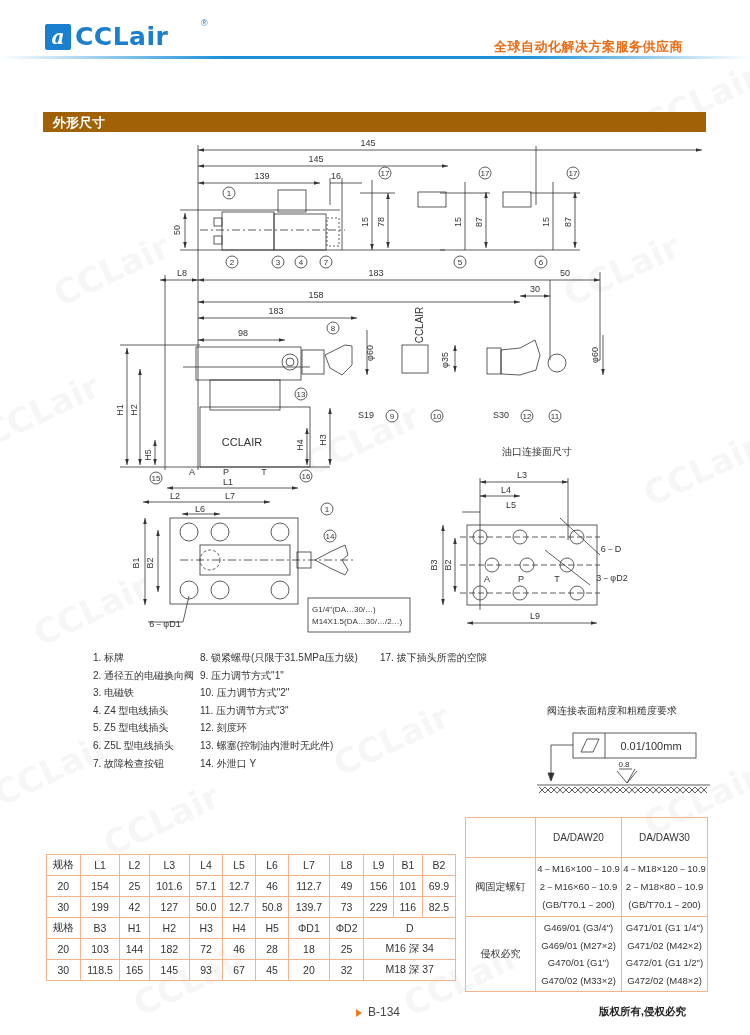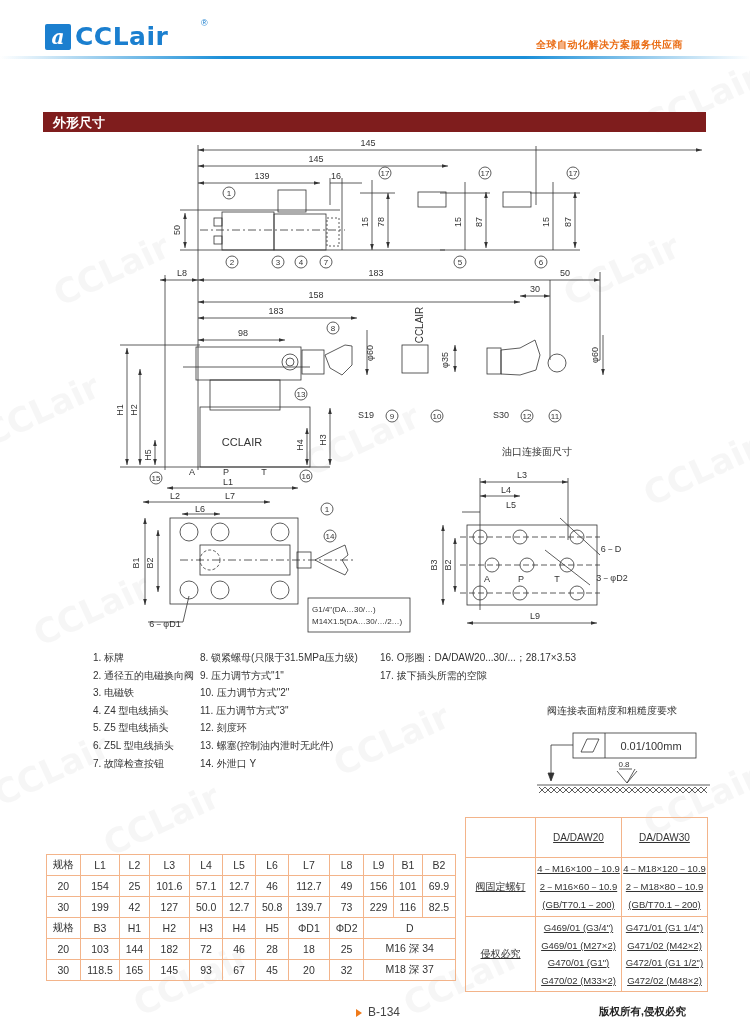--- a/index.html
+++ b/index.html
@@ -2,23 +2,23 @@
 <html><head>
 <meta charset="utf-8">
 <style>
   * { margin:0; padding:0; box-sizing:border-box; }
   body { width:750px; height:1035px; background:#fff; font-family:"Liberation Sans", "DejaVu Sans", sans-serif; color:#222; position:relative; overflow:hidden; }
   .header { position:absolute; left:0; top:0; width:750px; height:80px; }
   .logo { position:absolute; left:45px; top:22px; display:flex; align-items:center; }
   .logo-mark { width:26px; height:26px; background:#1b7fcf; color:#fff; font-family:"DejaVu Serif", serif; font-style:italic; font-weight:bold; font-size:20px; line-height:26px; text-align:center; border-radius:2px; }
   .logo-text { margin-left:4px; font-family:"DejaVu Sans", sans-serif; font-weight:bold; font-size:25px; color:#1b7fcf; letter-spacing:0.5px; }
   .logo-reg { position:absolute; left:156px; top:-4px; font-size:9px; color:#1b7fcf; }
-  .tagline { position:absolute; right:67px; top:38px; font-size:10px; font-weight:bold; color:#ea6c14; letter-spacing:0.5px; }
+  .tagline { position:absolute; right:67px; top:38px; font-size:13px; font-weight:bold; color:#ea6c14; letter-spacing:0.5px; }
   .header-line { position:absolute; left:0; top:56px; width:750px; height:3px; background:linear-gradient(to right, rgba(27,127,207,0) 0%, #1b8fd8 30%, #1b8fd8 70%, rgba(27,127,207,0) 100%); }
-  .section-bar { position:absolute; left:43px; top:112px; width:663px; height:20px; background:#7f1d1d; }
+  .section-bar { position:absolute; left:43px; top:112px; width:663px; height:20px; background:#a16207; }
   .section-title { position:absolute; left:10px; top:2px; color:#fff; font-size:13px; font-weight:bold; }
   .drawing { position:absolute; left:0; top:132px; width:750px; height:510px; }
   .legend { position:absolute; font-size:10px; color:#333; line-height:17.6px; }
   .legend div { white-space:nowrap; }
   .tbl { position:absolute; border-collapse:collapse; font-size:10.5px; color:#333; }
   .tbl td { border:1px solid #f3b48a; text-align:center; height:21px; padding:0 2px; white-space:nowrap; }
   .tbl2 td { height:auto; }
   .footer-page { position:absolute; left:356px; top:1005px; font-size:12px; color:#444; }
   .footer-arrow { display:inline-block; width:0; height:0; border-left:6px solid #ef7a1a; border-top:4px solid transparent; border-bottom:4px solid transparent; margin-right:6px; vertical-align:middle; }
   .footer-copy { position:absolute; left:599px; top:1005px; font-size:10.5px; font-weight:bold; color:#222; }
@@ -294,21 +294,20 @@
 <div class="legend" style="left:200px;top:649px;">
   <div>8. 锁紧螺母(只限于31.5MPa压力级)</div>
   <div>9. 压力调节方式"1"</div>
   <div>10. 压力调节方式"2"</div>
   <div>11. 压力调节方式"3"</div>
   <div>12. 刻度环</div>
   <div>13. 螺塞(控制油内泄时无此件)</div>
   <div>14. 外泄口 Y</div>
 </div>
 <div class="legend" style="left:380px;top:649px;">
-  <div>16. O形圈：DA/DAW20...30/...；28.17×3.53</div>
   <div>17. 拔下插头所需的空隙</div>
 </div>
 <div class="legend" style="left:547px;top:702px;">阀连接表面精度和粗糙度要求</div>
 
 <svg style="position:absolute;left:535px;top:725px;" width="180" height="80" viewBox="0 0 180 80">
   <g stroke="#333" stroke-width="0.8" fill="none">
     <rect x="38" y="8" width="123" height="25"></rect>
     <line x1="70" y1="8" x2="70" y2="33"></line>
     <path d="M46,27 L52,14 L64,14 L58,27 Z"></path>
     <polyline points="38,20 16,20 16,55"></polyline>
@@ -399,21 +398,21 @@
     <td>93</td>
     <td>67</td>
     <td>45</td>
     <td>20</td>
     <td>32</td>
     <td colspan="3">M18 深 37</td>
   </tr>
 </tbody>
   </table>
 
-<table class="tbl tbl2" style="left:465px;top:817px;width:243px;font-size:10px;text-decoration:underline;">
+<table class="tbl tbl2" style="left:465px;top:817px;width:243px;font-size:10px;">
   <tbody>
       <tr style="height:40px;">
     <td style="width:70px;"></td>
     <td>DA/DAW20</td>
     <td>DA/DAW30</td>
   </tr>
   <tr>
     <td>阀固定螺钉</td>
     <td style="line-height:18px;padding:2px 1px;font-size:9.5px;">
       <div>4－M16×100－10.9</div>

